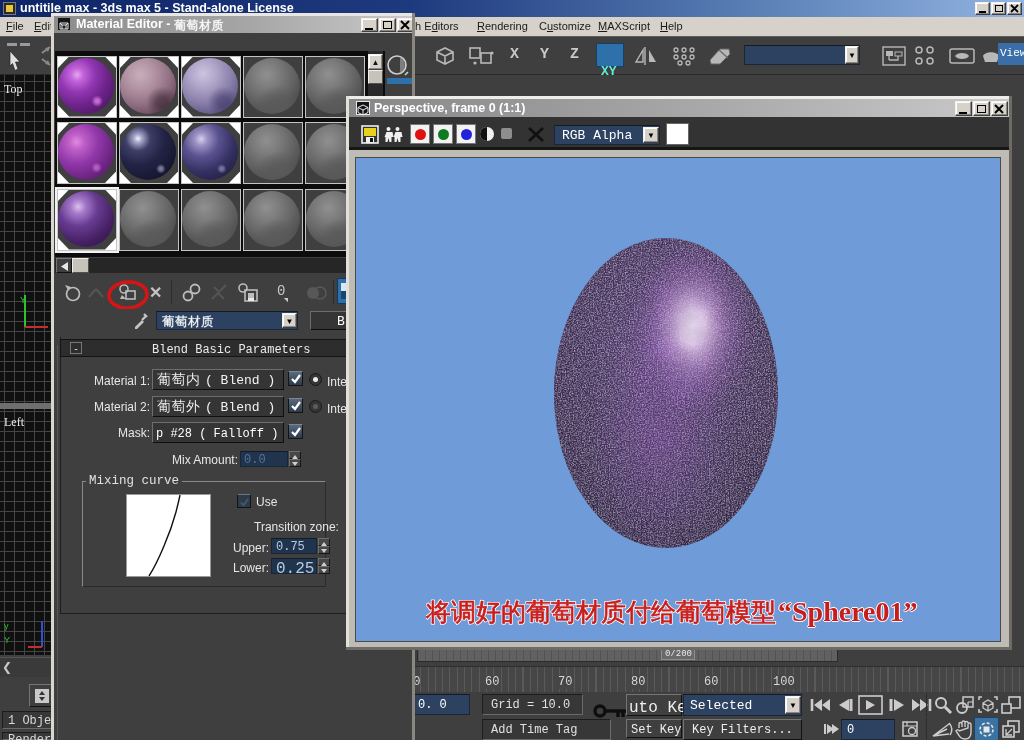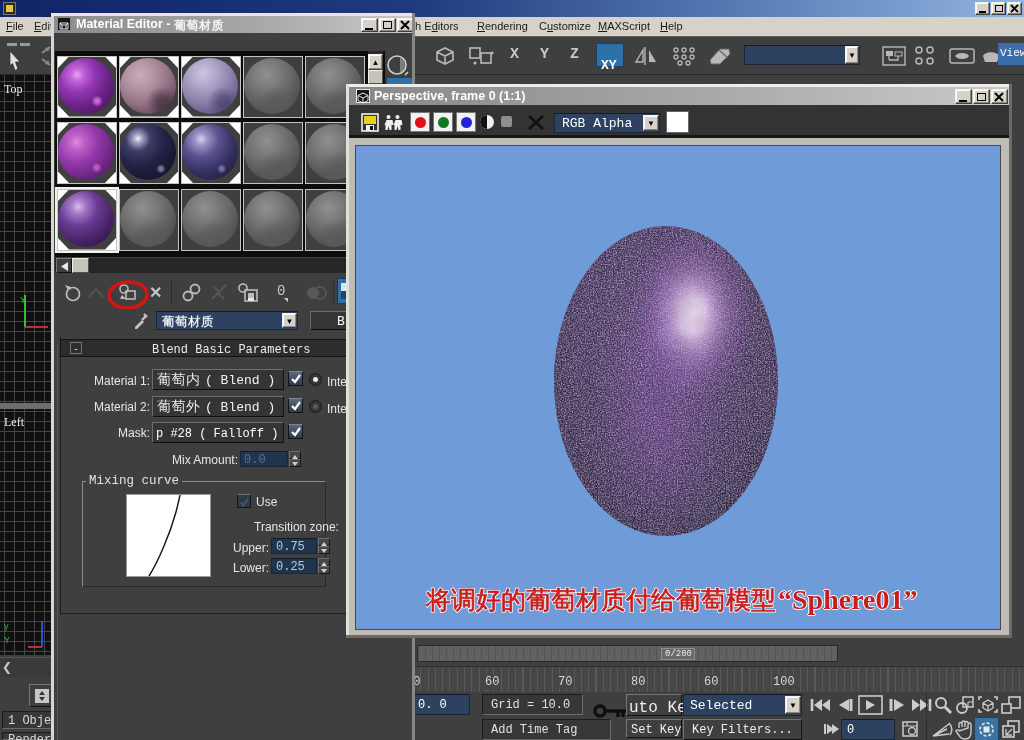--- a/index.html
+++ b/index.html
@@ -40,20 +40,21 @@
 <path id="Gn" d="M164 -31Q164 44 167 120Q126 116 85 120Q89 44 89 -31V-632H446V-690Q446 -766 442 -841Q483 -837 524 -841Q520 -766 520 -690V-632H920V13Q920 80 874 106Q825 132 728 131Q740 79 704 41Q737 44 781 44Q825 45 836 37Q846 24 846 -19V-569H520V-510L675 -351L827 -183L765 -129L615 -295L505 -408Q474 -288 384 -195Q294 -102 176 -62Q172 -76 164 -88ZM446 -569H164V-141Q286 -183 366 -288Q446 -392 446 -523Z"></path>
 <path id="Gw" d="M723 -26Q723 49 726 123Q686 119 646 123Q649 49 649 -26V-667Q649 -741 646 -816Q686 -811 726 -816Q723 -741 723 -667V-523L860 -420L1006 -300L954 -238L810 -356L723 -422ZM263 -819Q305 -806 350 -803Q324 -703 290 -614H564Q539 -386 414 -196Q290 -7 96 107Q65 76 25 56Q249 -60 377 -274L335 -242Q269 -329 195 -409Q144 -320 81 -248Q51 -282 6 -292Q159 -460 210 -610Q242 -710 263 -819ZM392 -301Q457 -420 482 -554H266Q251 -518 234 -484Q319 -397 392 -301Z"></path>
 </defs>
   </svg>
 <div id="app">
 
 <div class="abs" style="left:0;top:0;width:1024px;height:17px;background:linear-gradient(90deg,#0e2466 0%,#1e3a7e 40%,#5c82b8 75%,#93b4e2 100%)">
   <div class="abs" style="left:3px;top:2px;width:13px;height:13px;background:#2a2a2a;border:1px solid #777">
         <div class="abs" style="left:2px;top:2px;width:7px;height:7px;background:#e8c83a"></div>
       </div>
+  <div class="abs" style="left:20px;top:1px;color:#fff;font-weight:bold;font-size:12.5px;white-space:nowrap">untitile max - 3ds max 5 - Stand-alone License</div>
   <div class="wbtn" style="left:975px;top:2px;width:15px;height:13px">
         <div class="abs" style="left:3px;top:8px;width:7px;height:2px;background:#000"></div>
       </div>
   <div class="wbtn" style="left:991px;top:2px;width:15px;height:13px">
         <div class="abs" style="left:3px;top:2px;width:8px;height:7px;border:1.5px solid #000"></div>
       </div>
   <div class="wbtn" style="left:1007px;top:2px;width:15px;height:13px">
         <svg width="9" height="9" style="position:absolute;left:2px;top:1px" viewBox="0 0 9 9">
           <path d="M1 1l7 7M8 1L1 8" stroke="#000" stroke-width="1.8"></path>
         </svg>
@@ -88,21 +89,21 @@
   <svg class="ai" style="left:468px;top:7px" width="30" height="24" viewBox="0 0 30 24">
         <rect x="2" y="4" width="10" height="10" fill="none" stroke="#b8b8b8" stroke-width="1.6"></rect>
         <rect x="13" y="9" width="10" height="10" fill="none" stroke="#b8b8b8" stroke-width="1.6"></rect>
         <circle cx="7" cy="19" r="1.6" fill="#b8b8b8"></circle>
         <circle cx="24" cy="9" r="1.6" fill="#b8b8b8"></circle>
       </svg>
   <div class="abs mono" style="left:510px;top:9px;color:#c8c8c8;font-weight:bold;font-size:15px">X</div>
   <div class="abs mono" style="left:540px;top:9px;color:#c8c8c8;font-weight:bold;font-size:15px">Y</div>
   <div class="abs mono" style="left:570px;top:9px;color:#c8c8c8;font-weight:bold;font-size:15px">Z</div>
   <div class="abs" style="left:596px;top:6px;width:28px;height:24px;background:#2e70aa;border:1px solid #14406a">
-        <span class="mono abs" style="left:4px;top:14px;color:#ffffff;font-weight:bold;font-size:13px">XY</span>
+        <span class="mono abs" style="left:4px;top:20px;color:#5eead4;font-weight:bold;font-size:13px">XY</span>
       </div>
   <svg class="ai" style="left:633px;top:7px" width="28" height="24" viewBox="0 0 28 24">
         <path d="M12 3 L12 21 M10 6 L3 18 L10 18 Z" stroke="#b8b8b8" stroke-width="1.4" fill="none"></path>
         <path d="M16 6 L23 18 L16 18 Z" fill="#b8b8b8"></path>
       </svg>
   <svg class="ai" style="left:670px;top:7px" width="28" height="24" viewBox="0 0 28 24">
         <g fill="none" stroke="#b8b8b8" stroke-width="1.3">
           <circle cx="6" cy="6" r="2"></circle>
           <circle cx="14" cy="6" r="2"></circle>
           <circle cx="22" cy="6" r="2"></circle>
@@ -542,37 +543,37 @@
   <div class="lbl" style="left:205px;top:482px">Use</div>
   <div class="lbl" style="left:203px;top:507px;font-size:12px">Transition zone:</div>
   <div class="lbl" style="left:178px;top:528px;width:40px;text-align:right">Upper:</div>
   <div class="navy abs" style="left:220px;top:525px;width:46px;height:16px;background:#20344e">
         <span class="mono" style="position:absolute;left:4px;top:1px;font-size:12px;color:#b6c9dd">0.75</span>
       </div>
   <div class="spin spinu" style="left:267px;top:525px"></div>
   <div class="spin spind" style="left:267px;top:533px"></div>
   <div class="lbl" style="left:178px;top:548px;width:40px;text-align:right">Lower:</div>
   <div class="navy abs" style="left:220px;top:545px;width:46px;height:16px;background:#20344e">
-        <span class="mono" style="position:absolute;left:4px;top:1px;font-size:12px;color:#b6c9dd">0.25</span>
+        <span class="mono" style="position:absolute;left:4px;top:1px;font-size:16px;color:#b6c9dd">0.25</span>
       </div>
   <div class="spin spinu" style="left:267px;top:545px"></div>
   <div class="spin spind" style="left:267px;top:553px"></div>
 </div>
 <style>
 .s0{background:radial-gradient(circle at 62% 95%,rgba(90,90,90,.8) 0 18%,rgba(90,90,90,0) 40%),radial-gradient(circle at 40% 30%,#909090 0%,#7c7c7c 25%,#646464 52%,#484848 82%,#3a3a3a 100%)}
 .s1{background:radial-gradient(circle at 70% 77%,rgba(232,128,238,.75) 0 3%,rgba(232,128,238,0) 10%),radial-gradient(circle at 34% 30%,#e9a4ee 0%,#c264da 12%,#9136b2 33%,#6b2388 58%,#4f1766 85%)}
 .s2{background:radial-gradient(circle at 75% 79%,rgba(42,26,40,.5) 0 8%,rgba(42,26,40,0) 26%),radial-gradient(circle at 36% 30%,#c9aeba 0%,#b192a2 28%,#937184 55%,#6b4a5e 80%,#553a4c 100%)}
 .s3{background:radial-gradient(circle at 73% 78%,rgba(50,40,90,.45) 0 8%,rgba(50,40,90,0) 26%),radial-gradient(circle at 38% 28%,#cdc4e0 0%,#b0a6ca 25%,#887ea8 55%,#5e5484 82%,#4a4270 100%)}
 .s4{background:radial-gradient(circle at 69% 78%,rgba(225,120,230,.6) 0 3%,rgba(225,120,230,0) 9%),radial-gradient(circle at 33% 32%,#e08ae0 0%,#c060c8 14%,#9238aa 40%,#6a2480 70%,#521a62 95%)}
 .s5{background:radial-gradient(circle at 73% 80%,rgba(210,210,245,.5) 0 2.5%,rgba(210,210,245,0) 8%),radial-gradient(circle at 32% 26%,#f4f4fe 0%,#a8a8cc 7%,#3e3e66 22%,#222244 48%,#14142c 85%)}
 .s6{background:radial-gradient(circle at 71% 80%,rgba(200,195,240,.45) 0 2.5%,rgba(200,195,240,0) 8%),radial-gradient(circle at 34% 27%,#d8d0ee 0%,#9a90c2 12%,#5a5290 32%,#343060 60%,#1f1c40 90%)}
 .s7{background:radial-gradient(circle at 36% 28%,#d8c2ea 0%,#a478c8 14%,#683c92 36%,#462064 66%,#30164a 92%)}
 </style>
 
-<div class="abs" style="left:346px;top:84px;width:666px;height:554px;background:#bfbcb6;z-index:20">
+<div class="abs" style="left:346px;top:96px;width:666px;height:554px;background:#bfbcb6;z-index:20">
   <div class="abs" style="left:0;top:0;width:666px;height:3px;background:#efede9"></div>
       <div class="abs" style="left:0;top:0;width:3px;height:554px;background:#e2e0da"></div>
       <div class="abs" style="left:663px;top:0;width:3px;height:554px;background:#6e6b66"></div>
       <div class="abs" style="left:0;top:551px;width:666px;height:3px;background:#6e6b66"></div>
   <div class="abs" style="left:3px;top:3px;width:660px;height:18px;background:linear-gradient(90deg,#878787,#a9a9a9 55%,#c9c9c9)">
     <div class="abs" style="left:7px;top:2px;width:14px;height:14px;background:#141414;border:1px solid #e8e8e8"><svg width="12" height="12" viewBox="0 0 12 12">
             <path d="M6 1l5 2.5v5L6 11 1 8.5v-5z M1 3.5l5 2.5 5-2.5 M6 6v5" stroke="#ececec" fill="none"></path>
           </svg></div>
     <span class="abs" style="left:25px;top:2px;color:#fff;font-weight:bold;font-size:12.5px;white-space:nowrap">Perspective, frame 0 (1:1)</span>
     <div class="wbtn" style="left:606px;top:2px;width:17px;height:15px">

